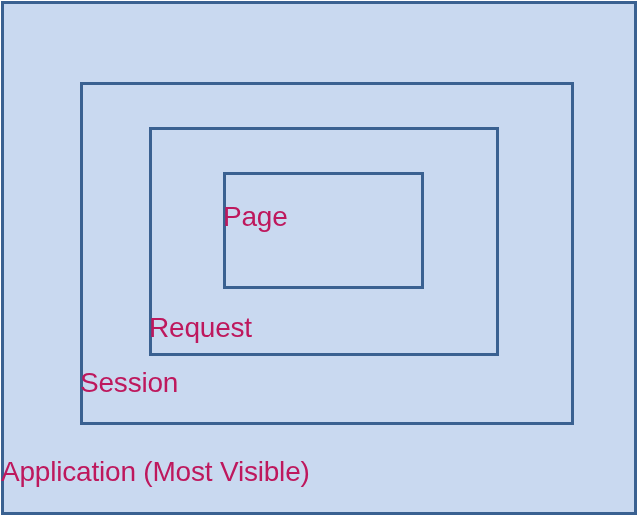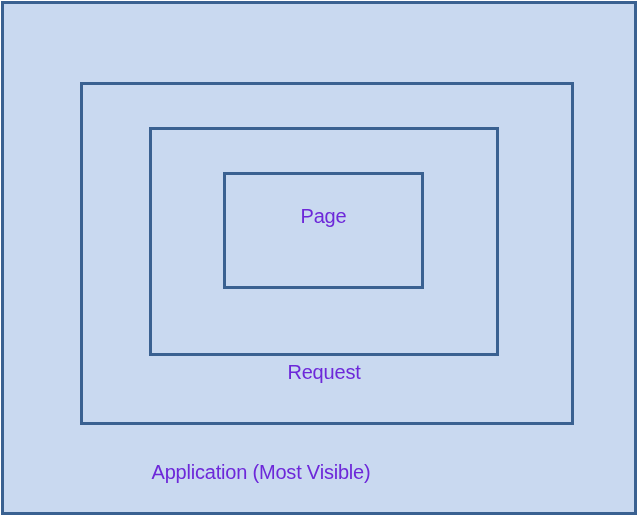--- a/index.html
+++ b/index.html
@@ -22,44 +22,44 @@
     border: 3px solid #3A6191;
   }
   .box-application { left: 1px;   top: 1px;   width: 636px; height: 514px; }
   .box-session     { left: 80px;  top: 82px;  width: 494px; height: 343px; }
   .box-request     { left: 149px; top: 127px; width: 350px; height: 229px; }
   .box-page        { left: 223px; top: 172px; width: 201px; height: 117px; }
 
   .scope-label {
     position: absolute;
     box-sizing: border-box;
-    color: #6d28d9;
-    font-size: 20px;
+    color: #be185d;
+    font-size: 28px;
     line-height: 26px;
-    text-align: center;
     letter-spacing: -0.2px;
     white-space: nowrap;
   }
   .label-page        { left: 223px; top: 203px; width: 201px; line-height: 27px; }
-  .label-request     { left: 149px; top: 315px; width: 350px; margin-top: 44px; }
+  .label-request     { left: 149px; top: 315px; width: 350px; }
   .label-session     { left: 80px;  top: 370px; width: 494px; }
   .label-application { left: 1px;   top: 459px; width: 520px; }
 </style>
 </head>
 <body>
 
 <div class="canvas">
 
   <div class="scope-box box-application"></div>
   <div class="scope-box box-session"></div>
   <div class="scope-box box-request"></div>
   <div class="scope-box box-page"></div>
 
   <div class="scope-label label-page">
     <div>Page</div>
   </div>
 
   <div class="scope-label label-request">Request</div>
 
+  <div class="scope-label label-session">Session</div>
 
   <div class="scope-label label-application">Application (Most Visible)</div>
 
 </div>
 
 </body></html>

